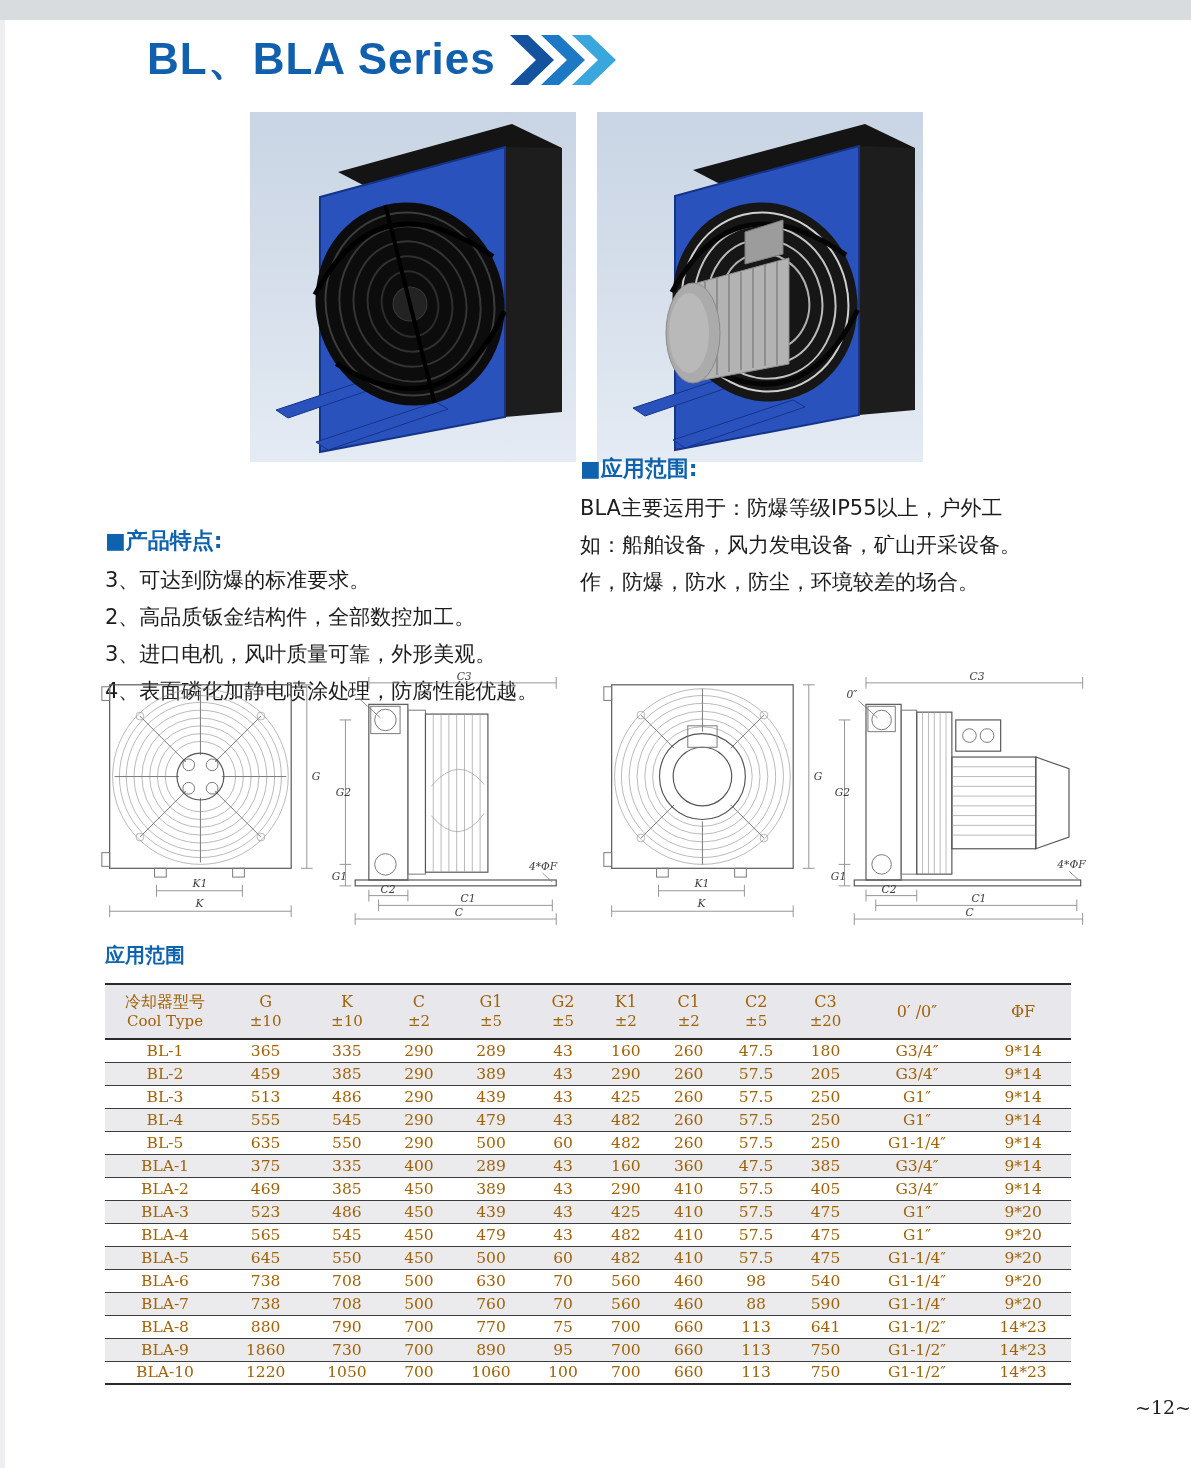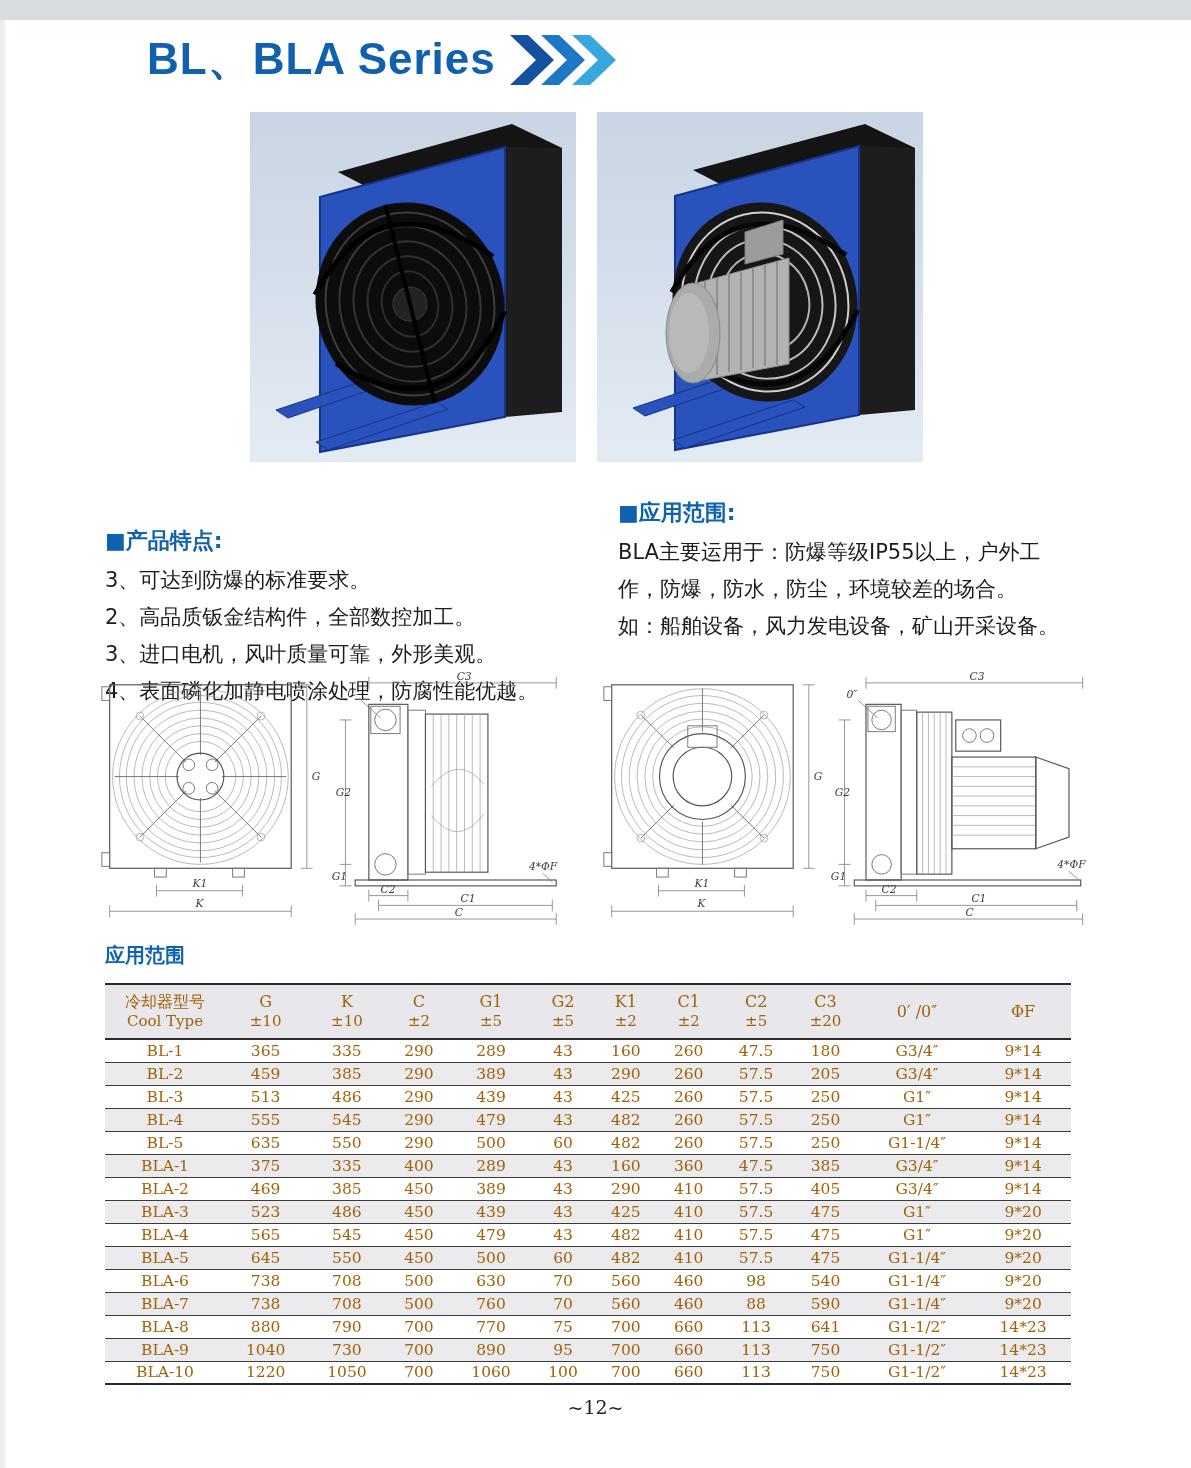--- a/index.html
+++ b/index.html
@@ -17,21 +17,21 @@
 
   
   .photo { position:absolute; top:112px; width:326px; height:350px;
            background:linear-gradient(180deg,#c9d5e4 0%,#d7e0ec 55%,#e4ebf3 100%); }
   .photo.left { left:250px; }
   .photo.right { left:597px; }
   .photo svg { display:block; width:100%; height:100%; }
 
   
   .feat { position:absolute; left:105px; top:482px; width:478px;margin-top:44px; }
-  .apps { position:absolute; left:580px; top:498px; width:512px;margin-left:38px; }
+  .apps { position:absolute; left:580px; top:454px; width:512px; }
   .sec-head { font-size:22px; font-weight:700; color:#0f62ad; margin-bottom:6px; }
   .body-line { font-size:21px; color:#1c1c1c; line-height:37px; }
 
   
   .drawings { position:absolute; left:96px; top:666px; width:1000px; height:266px; display:flex; align-items:flex-start; }
   .drawings svg { display:block; }
   .ln   { stroke:#555; fill:none; stroke-width:1.2; }
   .thin { stroke:#9a9a9a; fill:none; stroke-width:0.7; }
   .mid  { stroke:#777; fill:none; stroke-width:1; }
   .dim  { stroke:#888; stroke-width:0.9; }
@@ -44,21 +44,21 @@
                color:#a16207; border-top:2.5px solid #2a2a2a; border-bottom:2.5px solid #2a2a2a; }
   table.dims th { background:#e8e8ec; font-weight:400; font-size:16px; padding:7px 2px;
                   border-bottom:2.2px solid #2a2a2a; vertical-align:middle; }
   table.dims th .h1 { font-size:16px; line-height:20px; }
   table.dims th .h2 { font-size:15px; line-height:19px; }
   table.dims td { text-align:center; font-size:15.5px; padding:1px 2px; height:23px;
                   border-bottom:1.6px solid #3c3c3c; }
   table.dims tbody tr:nth-child(even) td { background:#ebebee; }
   table.dims td:first-child { width:120px; }
 
-  .page-num { position:absolute; left:0; top:1396px; width:1191px; text-align:center;
+  .page-num { position:absolute; left:0; top:1396px; width:1191px; text-align:right;
               font-family:"DejaVu Serif", serif; font-size:19px; color:#222; }
 </style>
 </head>
 <body>
 
 <div class="page">
   <div class="edge-top"></div>
   <div class="edge-left"></div>
 
   <div class="title-row">
@@ -135,22 +135,22 @@
     <div class="sec-head">■产品特点:</div>
     <div class="body-line">3、可达到防爆的标准要求。</div>
     <div class="body-line">2、高品质钣金结构件，全部数控加工。</div>
     <div class="body-line">3、进口电机，风叶质量可靠，外形美观。</div>
     <div class="body-line">4、表面磷化加静电喷涂处理，防腐性能优越。</div>
   </div>
 
   <div class="apps">
     <div class="sec-head">■应用范围:</div>
     <div class="body-line">BLA主要运用于：防爆等级IP55以上，户外工</div>
+    <div class="body-line">如：船舶设备，风力发电设备，矿山开采设备。</div>
     <div class="body-line">作，防爆，防水，防尘，环境较差的场合。</div>
-    <div class="body-line">如：船舶设备，风力发电设备，矿山开采设备。</div>
   </div>
 
   <div class="drawings">
 
     <svg width="232" height="266" viewBox="0 0 232 266">
       <rect x="14" y="16" width="186" height="188" class="ln"></rect>
       <rect x="6" y="18" width="8" height="14" class="mid"></rect>
       <rect x="6" y="188" width="8" height="14" class="mid"></rect>
       <g>
         <circle cx="107" cy="110" r="90" class="thin"></circle>
@@ -582,21 +582,21 @@
             <td>75</td>
             <td>700</td>
             <td>660</td>
             <td>113</td>
             <td>641</td>
             <td>G1-1/2″</td>
             <td>14*23</td>
           </tr>
           <tr>
             <td>BLA-9</td>
-            <td>1040</td>
+            <td>1860</td>
             <td>730</td>
             <td>700</td>
             <td>890</td>
             <td>95</td>
             <td>700</td>
             <td>660</td>
             <td>113</td>
             <td>750</td>
             <td>G1-1/2″</td>
             <td>14*23</td>

